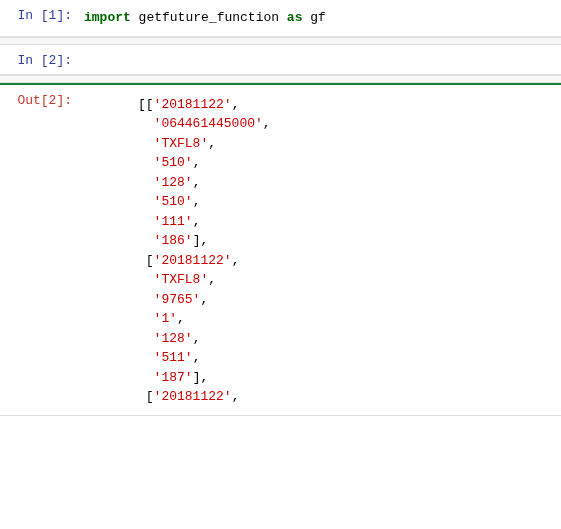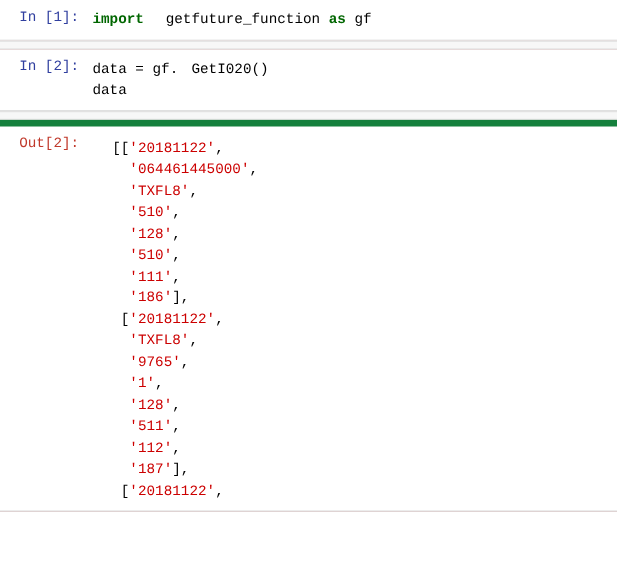--- a/index.html
+++ b/index.html
@@ -12,37 +12,38 @@
       background: #ffffff;
       font-family: 'Courier New', Courier, monospace;
       font-size: 13px;
       width: 561px;
       min-height: 529px;
       overflow-x: hidden;
     }
 
     .notebook {
       width: 561px;
-      background: #7f1d1d;
+      background: #fdba74;
     }
 
     .cell {
       display: flex;
       align-items: flex-start;
       border-bottom: 1px solid #e0e0e0;
       padding: 6px 0;
     }
 
     .cell-input {
       background: #ffffff;
     }
 
     .cell-output {
       background: #ffffff;
-      border-top: 6px solid #15803d;
+      border-top: 2px solid #15803d;
+      gap: 36px;
     }
 
     .cell-label {
       min-width: 80px;
       text-align: right;
       padding-right: 8px;
       padding-top: 2px;
       font-size: 13px;
       white-space: nowrap;
       flex-shrink: 0;
@@ -58,21 +59,21 @@
 
     .cell-content {
       flex: 1;
       padding: 2px 4px;
       line-height: 1.5;
     }
 
     
     .kw-import { color: #006600; font-weight: bold; }
     .kw-as { color: #006600; font-weight: bold; }
-    .fn-name { color: #000000; margin-left: 12px; }
+    .fn-name { color: #000000; }
     .var-name { color: #000000; margin-top: 36px; }
     .string-val { color: #cc0000; }
     .operator { color: #000000; }
     .paren { color: #000000; }
     .bracket { color: #000000; }
 
     .code-line {
       display: block;
       white-space: pre;
     }
@@ -95,41 +96,36 @@
 <div class="notebook">
 <div class="cell cell-input">
       <div class="cell-label label-in">In [1]:</div>
       <div class="cell-content">
         <span class="code-line"><span class="kw-import">import</span><span class="fn-name"> getfuture_function </span><span class="kw-as">as</span><span class="var-name"> gf</span></span>
       </div>
     </div>
     <div class="cell-separator"></div>
     <div class="cell cell-input">
       <div class="cell-label label-in">In [2]:</div>
-      <div class="cell-content">
-        <span class="code-line"><span class="var-name">data</span><span class="operator"> = </span><span class="var-name">gf</span><span class="operator">.</span><span class="fn-name">GetI020</span><span class="paren">()</span></span>
-        <span class="code-line"><span class="var-name">data</span></span>
-      </div>
     </div>
     <div class="cell-separator"></div>
     <div class="cell cell-output">
       <div class="cell-label label-out">Out[2]:</div>
       <div class="cell-content output-area">
         <span class="code-line"><span class="bracket">[[</span><span class="string-val">'20181122'</span><span class="operator">,</span></span>
         <span class="code-line"><span>  </span><span class="string-val">'064461445000'</span><span class="operator">,</span></span>
         <span class="code-line"><span>  </span><span class="string-val">'TXFL8'</span><span class="operator">,</span></span>
         <span class="code-line"><span>  </span><span class="string-val">'510'</span><span class="operator">,</span></span>
         <span class="code-line"><span>  </span><span class="string-val">'128'</span><span class="operator">,</span></span>
         <span class="code-line"><span>  </span><span class="string-val">'510'</span><span class="operator">,</span></span>
         <span class="code-line"><span>  </span><span class="string-val">'111'</span><span class="operator">,</span></span>
         <span class="code-line"><span>  </span><span class="string-val">'186'</span><span class="operator">],</span></span>
         <span class="code-line"><span class="bracket"> [</span><span class="string-val">'20181122'</span><span class="operator">,</span></span>
         <span class="code-line"><span>  </span><span class="string-val">'TXFL8'</span><span class="operator">,</span></span>
         <span class="code-line"><span>  </span><span class="string-val">'9765'</span><span class="operator">,</span></span>
         <span class="code-line"><span>  </span><span class="string-val">'1'</span><span class="operator">,</span></span>
         <span class="code-line"><span>  </span><span class="string-val">'128'</span><span class="operator">,</span></span>
         <span class="code-line"><span>  </span><span class="string-val">'511'</span><span class="operator">,</span></span>
-        <span class="code-line"><span>  </span><span class="string-val">'112'</span><span class="operator">,</span></span>
         <span class="code-line"><span>  </span><span class="string-val">'187'</span><span class="operator">],</span></span>
         <span class="code-line"><span class="bracket"> [</span><span class="string-val">'20181122'</span><span class="operator">,</span></span>
       </div>
     </div>
   </div>
 
 </body></html>

